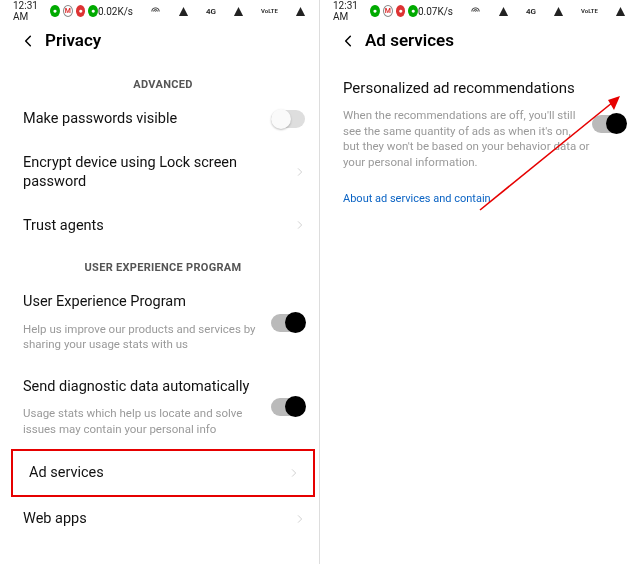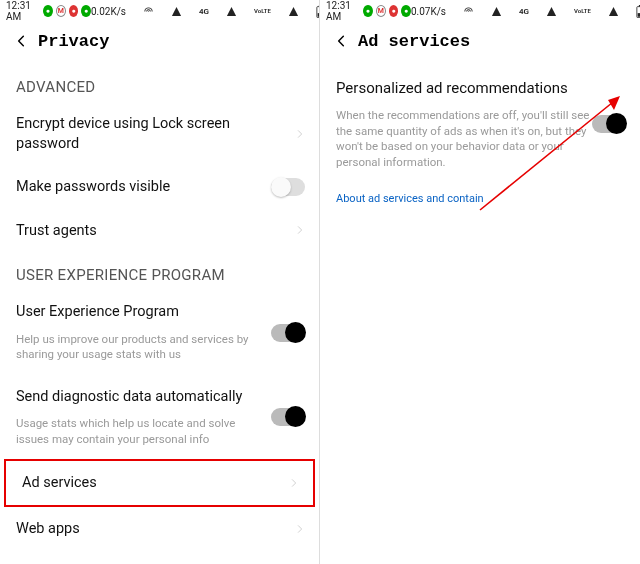--- a/index.html
+++ b/index.html
@@ -1,37 +1,37 @@
 <!DOCTYPE html>
 <html><head>
 <meta charset="utf-8">
 <style>
   * { box-sizing: border-box; margin: 0; padding: 0; }
   body { font-family: -apple-system, Roboto, "Helvetica Neue", Arial, sans-serif; background: #fff; width: 640px; height: 564px; overflow: hidden; position: relative; }
   .screens { display: flex; width: 640px; height: 564px; }
-  .screen { width: 320px; height: 564px; background: #fff; position: relative; overflow: hidden; }
+  .screen { width: 320px; height: 564px; background: #fff; position: relative; overflow: hidden; padding-left: 7px; }
   .screen.left { border-right: 1px solid #ddd; }
   .status-bar { height: 22px; display: flex; align-items: center; justify-content: space-between; padding: 0 6px; font-size: 10px; color: #222; background: #fff; }
   .status-left { display: flex; align-items: center; gap: 3px; }
   .status-right { display: flex; align-items: center; gap: 17px; }
   .status-icon { display: inline-flex; align-items: center; justify-content: center; }
   .dot { width: 12px; height: 12px; border-radius: 50%; display: inline-flex; align-items: center; justify-content: center; font-size: 7px; font-weight: bold; }
   .dot.green { background: #0a0; color: #fff; }
   .dot.white { background: #fff; border: 1px solid #888; color: #d33; }
   .dot.red { background: #d33; color: #fff; }
-  .header { display: flex; align-items: center; padding: 8px 10px 12px 10px; font-family: Liberation Mono, monospace; }
+  .header { display: flex; align-items: flex-start; padding: 8px 10px 12px 10px; }
   .back-chevron { width: 22px; height: 22px; display: flex; align-items: center; justify-content: center; margin-right: 6px; }
   .header-title { font-size: 17px; font-weight: 600; color: #000; }
   .content { padding: 0 0 0 0; }
   .row { padding: 12px 16px; display: flex; align-items: center; position: relative; }
   .row.tall { padding: 14px 16px; }
   .row-main { flex: 1; min-width: 0; padding-right: 34px; }
   .row-label { font-size: 14.5px; color: #111; line-height: 1.35; }
   .row-sub { font-size: 11.5px; color: #9a9a9a; line-height: 1.35; margin-top: 10px; }
-  .section-header { font-size: 15px; font-weight: 400; color: #555; letter-spacing: 0.3px; padding: 14px 16px 6px 16px; }
+  .section-header { font-size: 11px; font-weight: 700; color: #555; letter-spacing: 0.3px; padding: 14px 16px 6px 16px; text-align: center; }
   .row-affordance { position: absolute; right: 14px; top: 50%; transform: translateY(-50%); display: flex; align-items: center; }
   .chevron-right { width: 10px; height: 14px; }
   .toggle { width: 34px; height: 18px; border-radius: 10px; position: relative; }
   .toggle.off { background: #dedede; }
   .toggle.off::after { content: ""; position: absolute; left: 0px; top: -1px; width: 20px; height: 20px; border-radius: 50%; background: #fafafa; box-shadow: 0 1px 2px rgba(0,0,0,.25); }
   .toggle.on-dark { background: #bababa; }
   .toggle.on-dark::after { content: ""; position: absolute; right: -1px; top: -2px; width: 21px; height: 21px; border-radius: 50%; background: #000; }
   .highlight-box { border: 2.5px solid #e60000; margin: 0 4px 0 4px; }
   .link-text { color: #0a63c4; font-size: 11px; padding: 8px 16px 0 16px; display: block; }
   .arrow-annotation { position: absolute; pointer-events: none; }
@@ -93,35 +93,35 @@
         <svg width="14" height="16" viewBox="0 0 24 24">
             <path d="M16 4l-8 8 8 8" stroke="#000" stroke-width="2.5" fill="none" stroke-linecap="round" stroke-linejoin="round"></path>
           </svg>
       </span>
       <span class="header-title">Privacy</span>
     </div>
     <div class="content">
       <div class="section-header">ADVANCED</div>
       <div class="row">
         <div class="row-main">
+            <div class="row-label">Make passwords visible</div>
+          </div>
+        <div class="row-affordance">
+            <div class="toggle off"></div>
+          </div>
+      </div>
+      <div class="row">
+        <div class="row-main">
             <div class="row-label">Encrypt device using Lock screen password</div>
           </div>
         <div class="row-affordance">
           <svg class="chevron-right" viewBox="0 0 24 24">
               <path d="M8 4l8 8-8 8" stroke="#c8c8c8" stroke-width="2" fill="none" stroke-linecap="round" stroke-linejoin="round"></path>
             </svg>
         </div>
-      </div>
-      <div class="row">
-        <div class="row-main">
-            <div class="row-label">Make passwords visible</div>
-          </div>
-        <div class="row-affordance">
-            <div class="toggle off"></div>
-          </div>
       </div>
       <div class="row">
         <div class="row-main">
           <div class="row-label">Trust agents</div>
         </div>
         <div class="row-affordance">
           <svg class="chevron-right" viewBox="0 0 24 24">
               <path d="M8 4l8 8-8 8" stroke="#c8c8c8" stroke-width="2" fill="none" stroke-linecap="round" stroke-linejoin="round"></path>
             </svg>
         </div>

